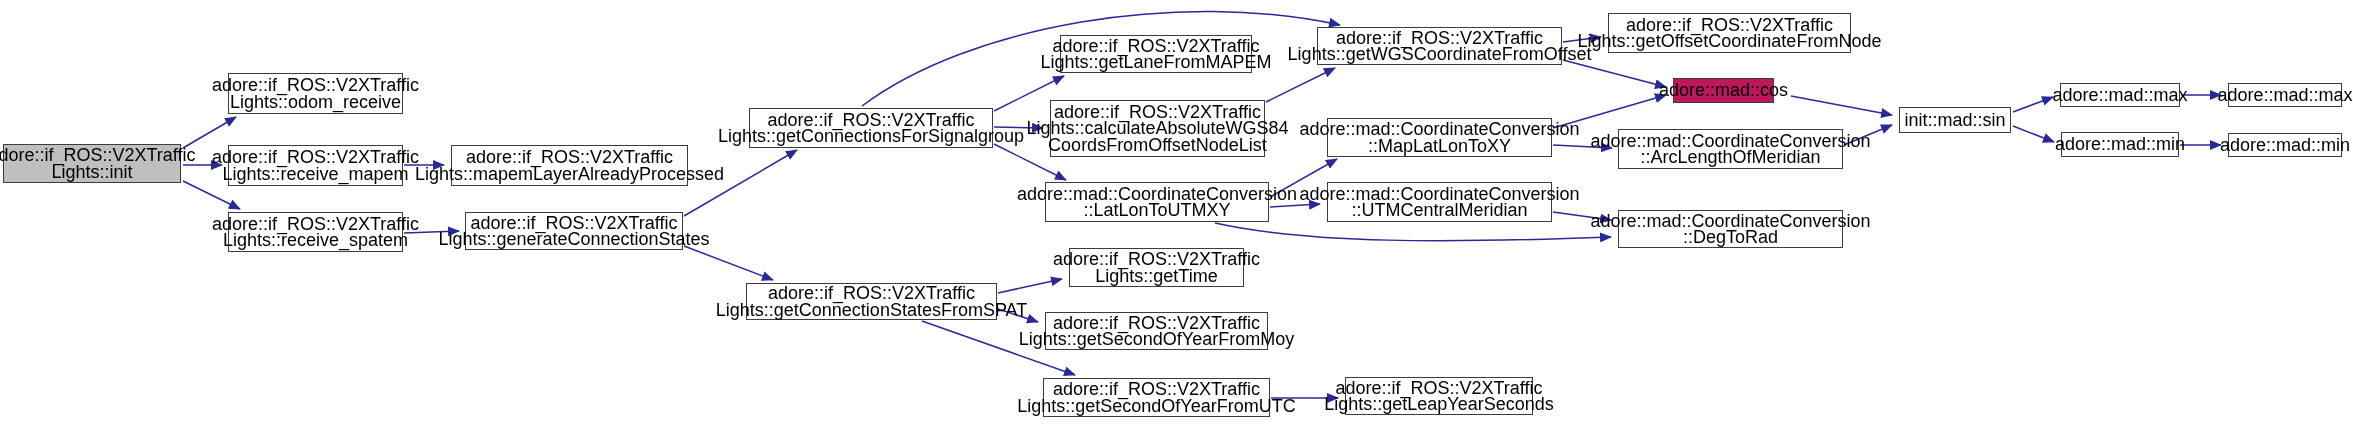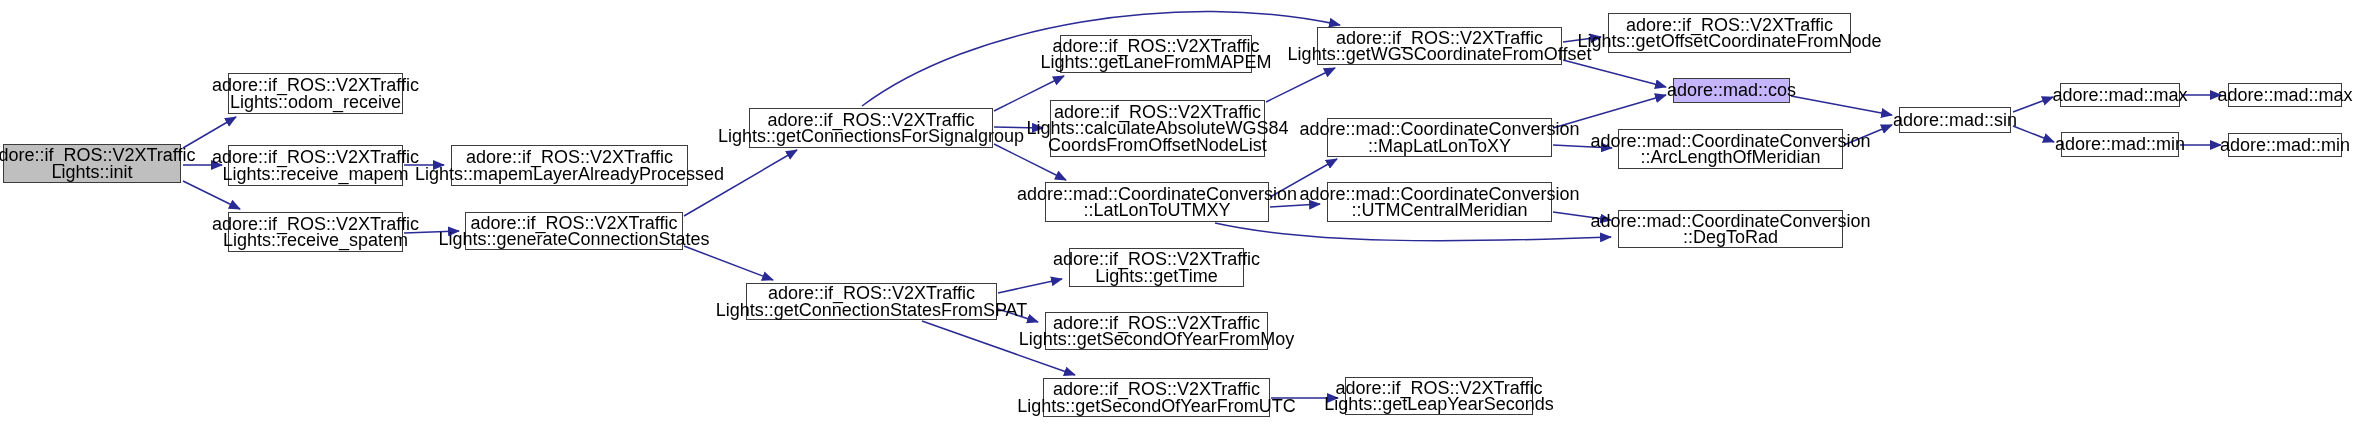--- a/index.html
+++ b/index.html
@@ -104,23 +104,23 @@
     <div class="node" style="left: 1345px; top: 377px; width: 188px; height: 38px; border-color: rgb(60, 60, 60); background: rgb(255, 255, 255); color: rgb(0, 0, 0);">adore::if_ROS::V2XTraffic
 Lights::getLeapYearSeconds</div>
     <div class="node" style="left: 1317px; top: 27px; width: 245px; height: 38px; border-color: rgb(60, 60, 60); background: rgb(255, 255, 255); color: rgb(0, 0, 0);">adore::if_ROS::V2XTraffic
 Lights::getWGSCoordinateFromOffset</div>
     <div class="node" style="left: 1608px; top: 13px; width: 243px; height: 40px; border-color: rgb(60, 60, 60); background: rgb(255, 255, 255); color: rgb(0, 0, 0);">adore::if_ROS::V2XTraffic
 Lights::getOffsetCoordinateFromNode</div>
     <div class="node" style="left: 1327px; top: 118px; width: 225px; height: 39px; border-color: rgb(60, 60, 60); background: rgb(255, 255, 255); color: rgb(0, 0, 0);">adore::mad::CoordinateConversion
 ::MapLatLonToXY</div>
     <div class="node" style="left: 1327px; top: 182px; width: 225px; height: 40px; border-color: rgb(60, 60, 60); background: rgb(255, 255, 255); color: rgb(0, 0, 0);">adore::mad::CoordinateConversion
 ::UTMCentralMeridian</div>
-    <div class="node" style="left: 1673px; top: 78px; width: 117px; height: 25px; border-color: rgb(60, 60, 60); background: #c4b5fd; color: rgb(0, 0, 0);">adore::mad::cos</div>
+    <div class="node" style="left: 1673px; top: 78px; width: 101px; height: 25px; border-color: rgb(60, 60, 60); background: #be185d; color: rgb(0, 0, 0);">adore::mad::cos</div>
     <div class="node" style="left: 1618px; top: 129px; width: 225px; height: 40px; border-color: rgb(60, 60, 60); background: rgb(255, 255, 255); color: rgb(0, 0, 0);">adore::mad::CoordinateConversion
 ::ArcLengthOfMeridian</div>
     <div class="node" style="left: 1618px; top: 210px; width: 225px; height: 38px; border-color: rgb(60, 60, 60); background: rgb(255, 255, 255); color: rgb(0, 0, 0);">adore::mad::CoordinateConversion
 ::DegToRad</div>
-    <div class="node" style="left: 1899px; top: 107px; width: 112px; height: 26px; border-color: rgb(60, 60, 60); background: rgb(255, 255, 255); color: rgb(0, 0, 0);">adore::mad::sin</div>
+    <div class="node" style="left: 1899px; top: 107px; width: 112px; height: 26px; border-color: rgb(60, 60, 60); background: rgb(255, 255, 255); color: rgb(0, 0, 0);">init::mad::sin</div>
     <div class="node" style="left: 2060px; top: 83px; width: 120px; height: 24px; border-color: rgb(60, 60, 60); background: rgb(255, 255, 255); color: rgb(0, 0, 0);">adore::mad::max</div>
     <div class="node" style="left: 2228px; top: 83px; width: 114px; height: 24px; border-color: rgb(60, 60, 60); background: rgb(255, 255, 255); color: rgb(0, 0, 0);">adore::mad::max</div>
     <div class="node" style="left: 2061px; top: 132px; width: 118px; height: 25px; border-color: rgb(60, 60, 60); background: rgb(255, 255, 255); color: rgb(0, 0, 0);">adore::mad::min</div>
     <div class="node" style="left: 2228px; top: 133px; width: 114px; height: 24px; border-color: rgb(60, 60, 60); background: rgb(255, 255, 255); color: rgb(0, 0, 0);">adore::mad::min</div>
   </div>
 
 </body></html>

